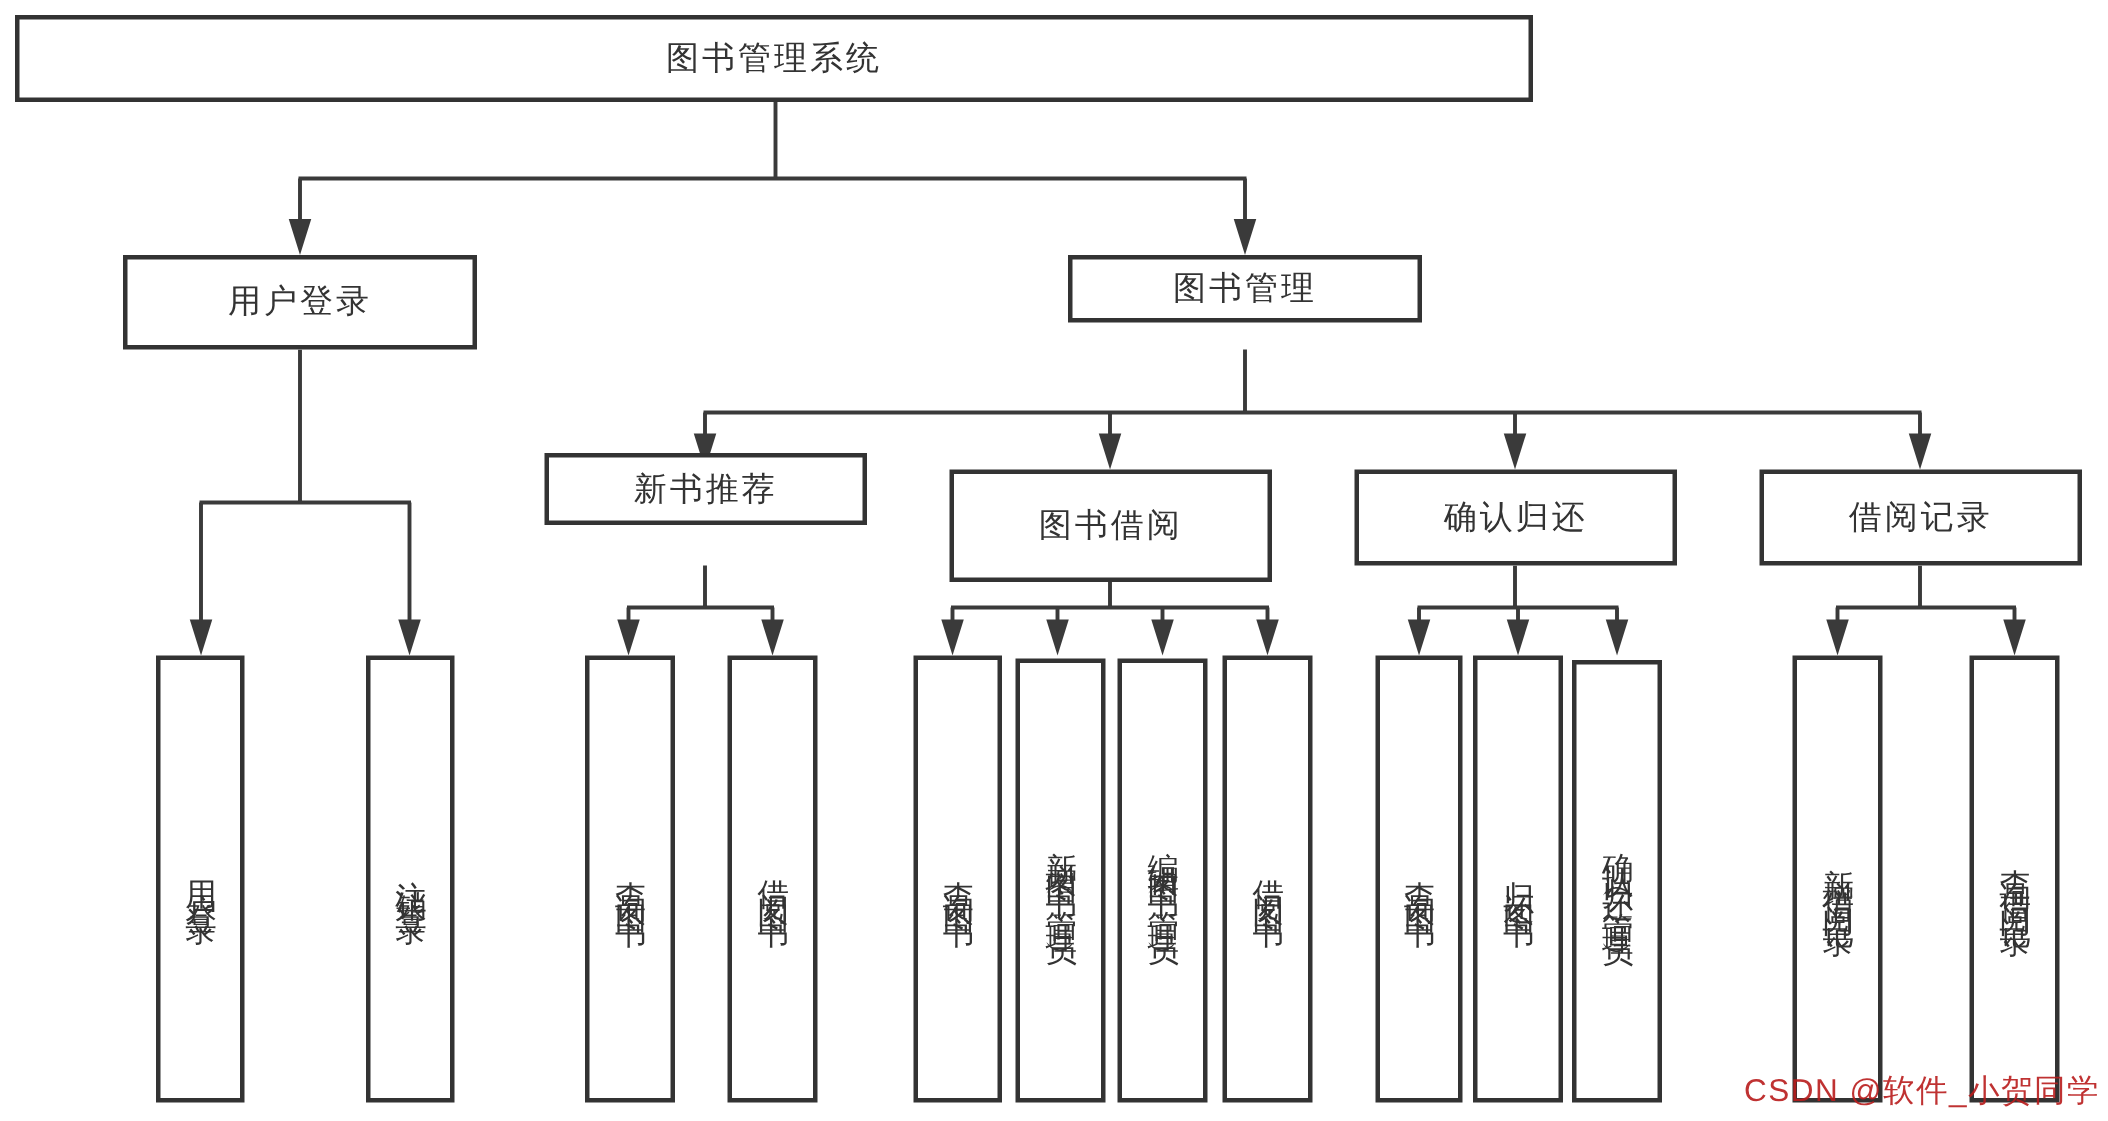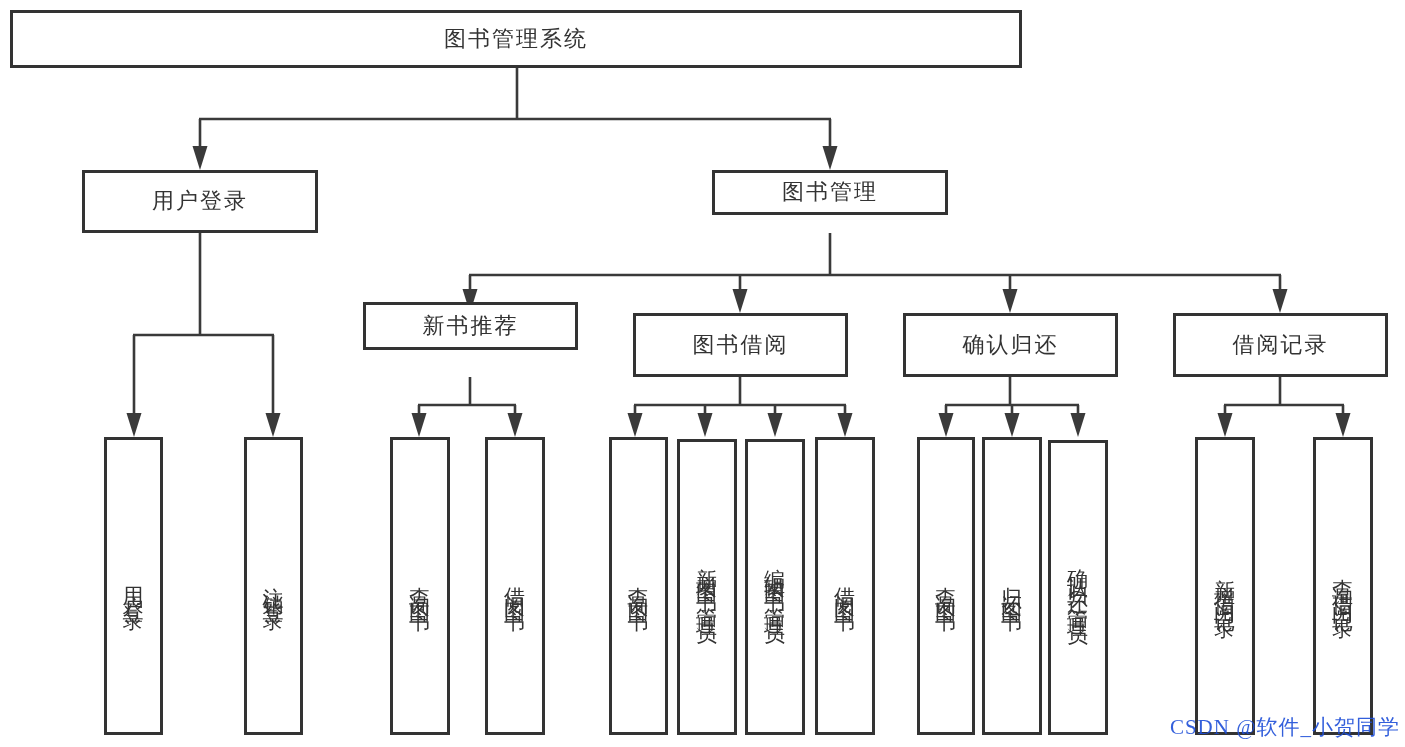--- a/index.html
+++ b/index.html
@@ -46,25 +46,24 @@
     letter-spacing: 8px;
     line-height: 1;
     white-space: nowrap;
   }
   .watermark {
     position: absolute;
     right: 5px;
     top: 713px;
     font-size: 21px;
     letter-spacing: 1px;
-    color: #1d4ed8;
+    color: #b91c1c;
     opacity: 0.9;
     z-index: 3;
     white-space: nowrap;
-    font-family: Liberation Serif, serif;
   }
 </style>
 </head>
 <body>
 
 <div class="canvas">
 
   <svg class="connectors" width="1405" height="747" viewBox="0 0 1405 747">
     <g stroke="#3a3a3a" stroke-width="2.6" fill="none">
       <path d="M517 68 V119 M199 119 H831 M200 119 V149 M830 119 V149"></path>
@@ -105,21 +104,21 @@
   <div class="box hbox" style="left:82px;top:170px;width:236px;height:63px">
     <span class="lbl">用户登录</span>
   </div>
   <div class="box hbox" style="left:712px;top:170px;width:236px;height:45px">
     <span class="lbl">图书管理</span>
   </div>
 
   <div class="box hbox" style="left:363px;top:302px;width:215px;height:48px">
     <span class="lbl">新书推荐</span>
   </div>
-  <div class="box hbox" style="left:633px;top:313px;width:215px;height:64px">
+  <div class="box hbox" style="left:633px;top:313px;width:215px;height:75px">
     <span class="lbl">图书借阅</span>
   </div>
   <div class="box hbox" style="left:903px;top:313px;width:215px;height:64px">
     <span class="lbl">确认归还</span>
   </div>
   <div class="box hbox" style="left:1173px;top:313px;width:215px;height:64px">
     <span class="lbl">借阅记录</span>
   </div>
 
   <div class="box vbox" style="left:104px;top:437px;width:59px;height:298px">

